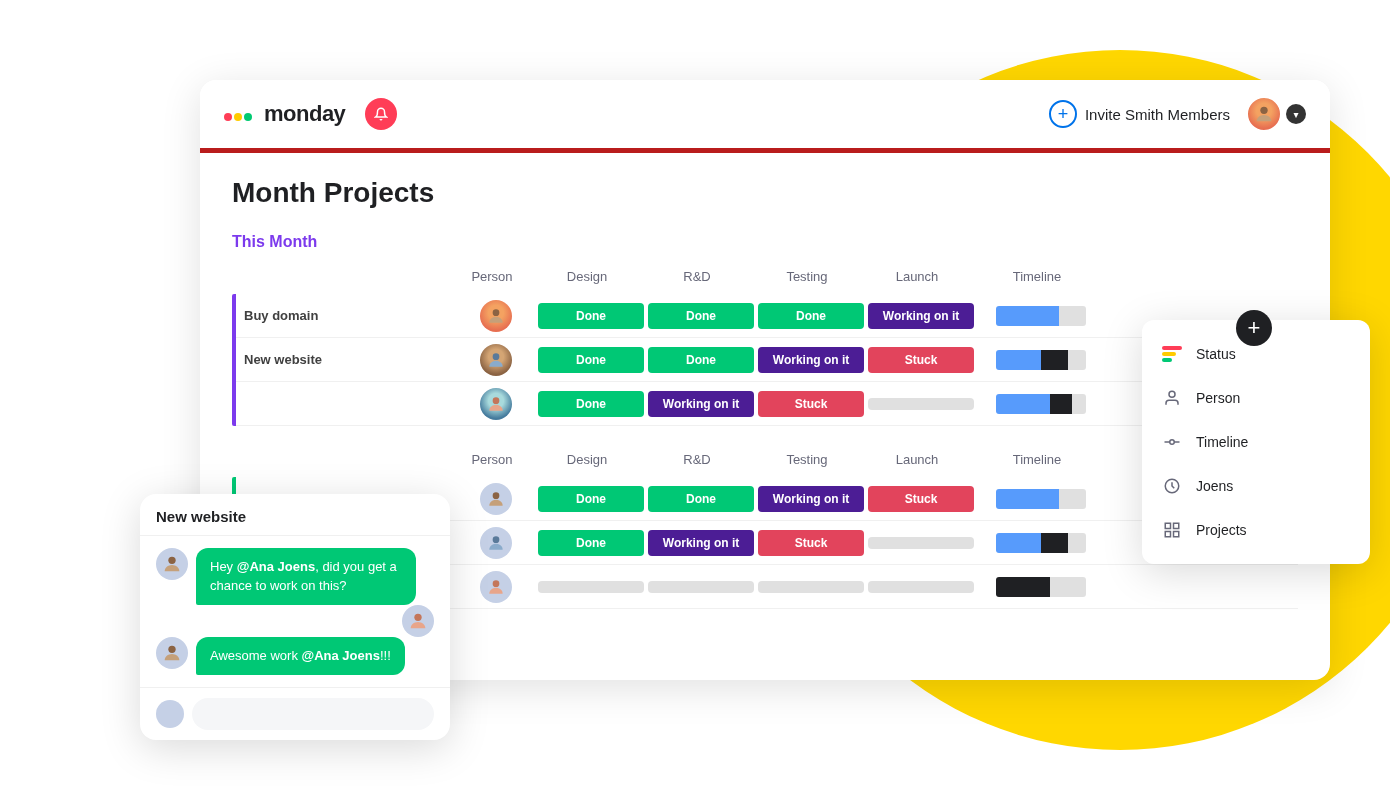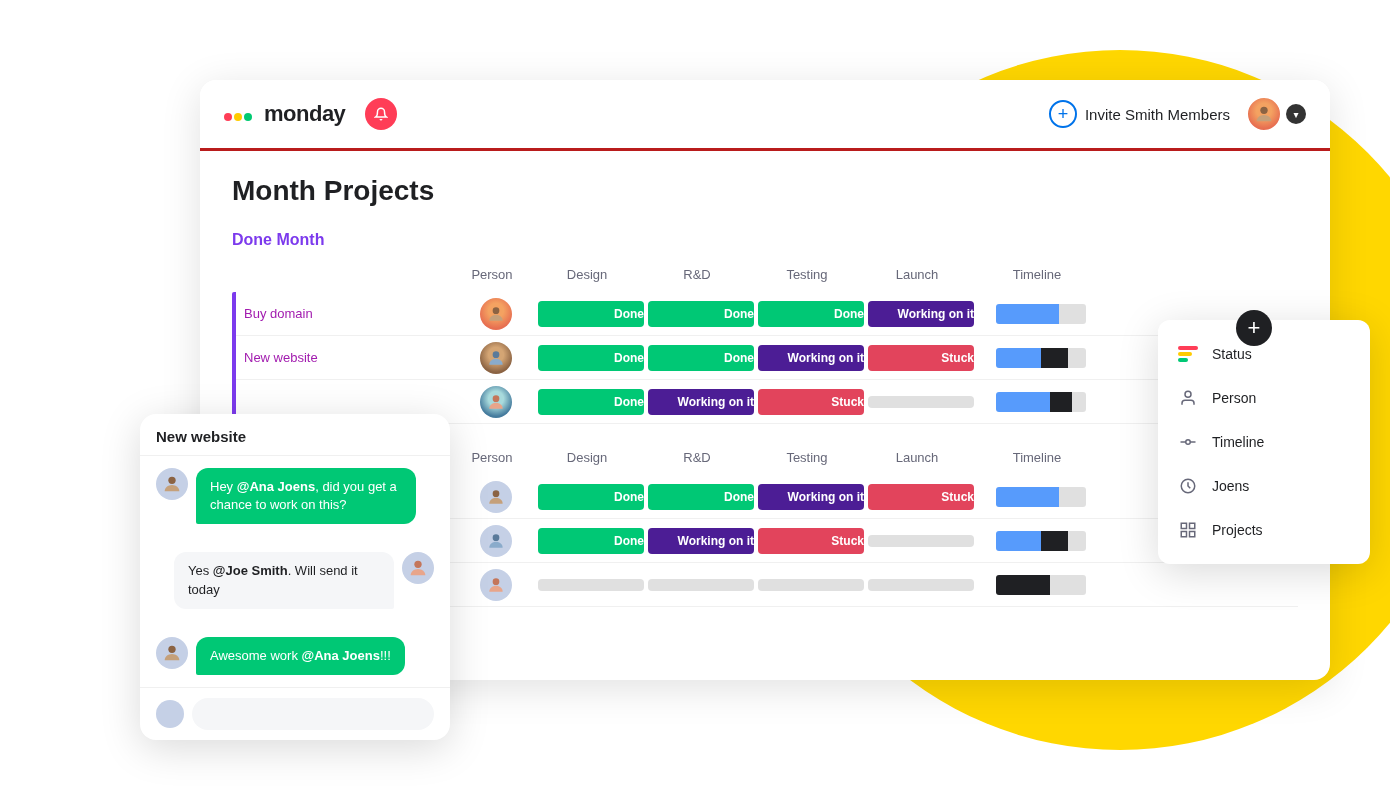--- a/index.html
+++ b/index.html
@@ -46,21 +46,21 @@
       box-shadow: 0 8px 40px rgba(0,0,0,0.12);
       overflow: hidden;
     }
 
     
     .board-header {
       display: flex;
       align-items: center;
       justify-content: space-between;
       padding: 16px 24px;
-      border-bottom: 3px solid #b91c1c;
+      border-bottom: 5px solid #b91c1c;
       background: #fff;
     }
 
     .monday-logo {
       display: flex;
       align-items: center;
       gap: 8px;
     }
 
     .logo-dots {
@@ -199,23 +199,23 @@
     .table-row {
       display: grid;
       grid-template-columns: 220px 80px 110px 110px 110px 110px 130px;
       align-items: center;
       border-bottom: 1px solid #f0f0f0;
       min-height: 44px;
     }
 
     .row-name {
       font-size: 13px;
-      color: #a21caf;
+      color: #404040;
       padding-left: 8px;
-      font-weight: 400;
+      font-weight: 700;
     }
 
     .row-avatar {
       display: flex;
       justify-content: center;
     }
 
     .row-avatar-img {
       width: 32px;
       height: 32px;
@@ -232,21 +232,21 @@
       justify-content: center;
       padding: 2px;
     }
 
     .status-badge {
       padding: 6px 0;
       border-radius: 4px;
       font-size: 12px;
       font-weight: 600;
       color: white;
-      text-align: right;
+      text-align: center;
       width: 118px;
     }
 
     .status-done { background: #00c875; }
     .status-working { background: #4c1d95; }
     .status-stuck { background: #e2445c; }
     .status-empty { background: #e0e0e0; }
 
     .timeline-cell {
       display: flex;
@@ -274,21 +274,21 @@
 
     .section-divider {
       height: 20px;
     }
 
     
     .column-menu {
       position: absolute;
       top: 240px;
       right: -40px;
-      width: 212px;
+      width: 228px;
       background: #ffffff;
       border-radius: 12px;
       box-shadow: 0 8px 40px rgba(0,0,0,0.15);
       padding: 12px 0;
       z-index: 10;
     }
 
     .column-menu-item {
       display: flex;
       align-items: center;
@@ -339,21 +339,21 @@
       font-size: 15px;
       font-weight: 600;
       color: #1f2023;
       border-bottom: 1px solid #f0f0f0;
     }
 
     .chat-messages {
       padding: 12px 16px;
       display: flex;
       flex-direction: column;
-      gap: 28px;
+      gap: 0;
     }
 
     .chat-message {
       display: flex;
       align-items: flex-start;
       gap: 8px;
     }
 
     .chat-message.right {
       flex-direction: row-reverse;
@@ -494,21 +494,21 @@
             </svg>
           </div>
           <div class="avatar-chevron">▾</div>
         </div>
       </div>
     </div>
 
     <div class="board-content">
       <h1 class="board-title">Month Projects</h1>
 
-      <div class="section-label">Done Month</div>
+      <div class="section-label">This Month</div>
 
       <div class="table-wrapper">
 
         <div class="table-header">
           <div class="table-header-cell"></div>
           <div class="table-header-cell">Person</div>
           <div class="table-header-cell">Design</div>
           <div class="table-header-cell">R&amp;D</div>
           <div class="table-header-cell">Testing</div>
           <div class="table-header-cell">Launch</div>
@@ -784,23 +784,20 @@
         </div>
       </div>
 
       <div class="chat-message right">
         <div class="chat-avatar">
           <svg width="22" height="22" viewBox="0 0 24 24">
             <circle cx="12" cy="8" r="4" fill="#c4765a"></circle>
             <path d="M4 20c0-4 3.6-7 8-7s8 3 8 7" fill="#e8a58a"></path>
           </svg>
         </div>
-        <div class="chat-bubble white">
-          Yes <span class="chat-mention">@Joe Smith</span>. Will send it today
-        </div>
       </div>
 
       <div class="chat-message">
         <div class="chat-avatar">
           <svg width="22" height="22" viewBox="0 0 24 24">
             <circle cx="12" cy="8" r="4" fill="#8b6343"></circle>
             <path d="M4 20c0-4 3.6-7 8-7s8 3 8 7" fill="#c5a07a"></path>
           </svg>
         </div>
         <div class="chat-bubble green">

